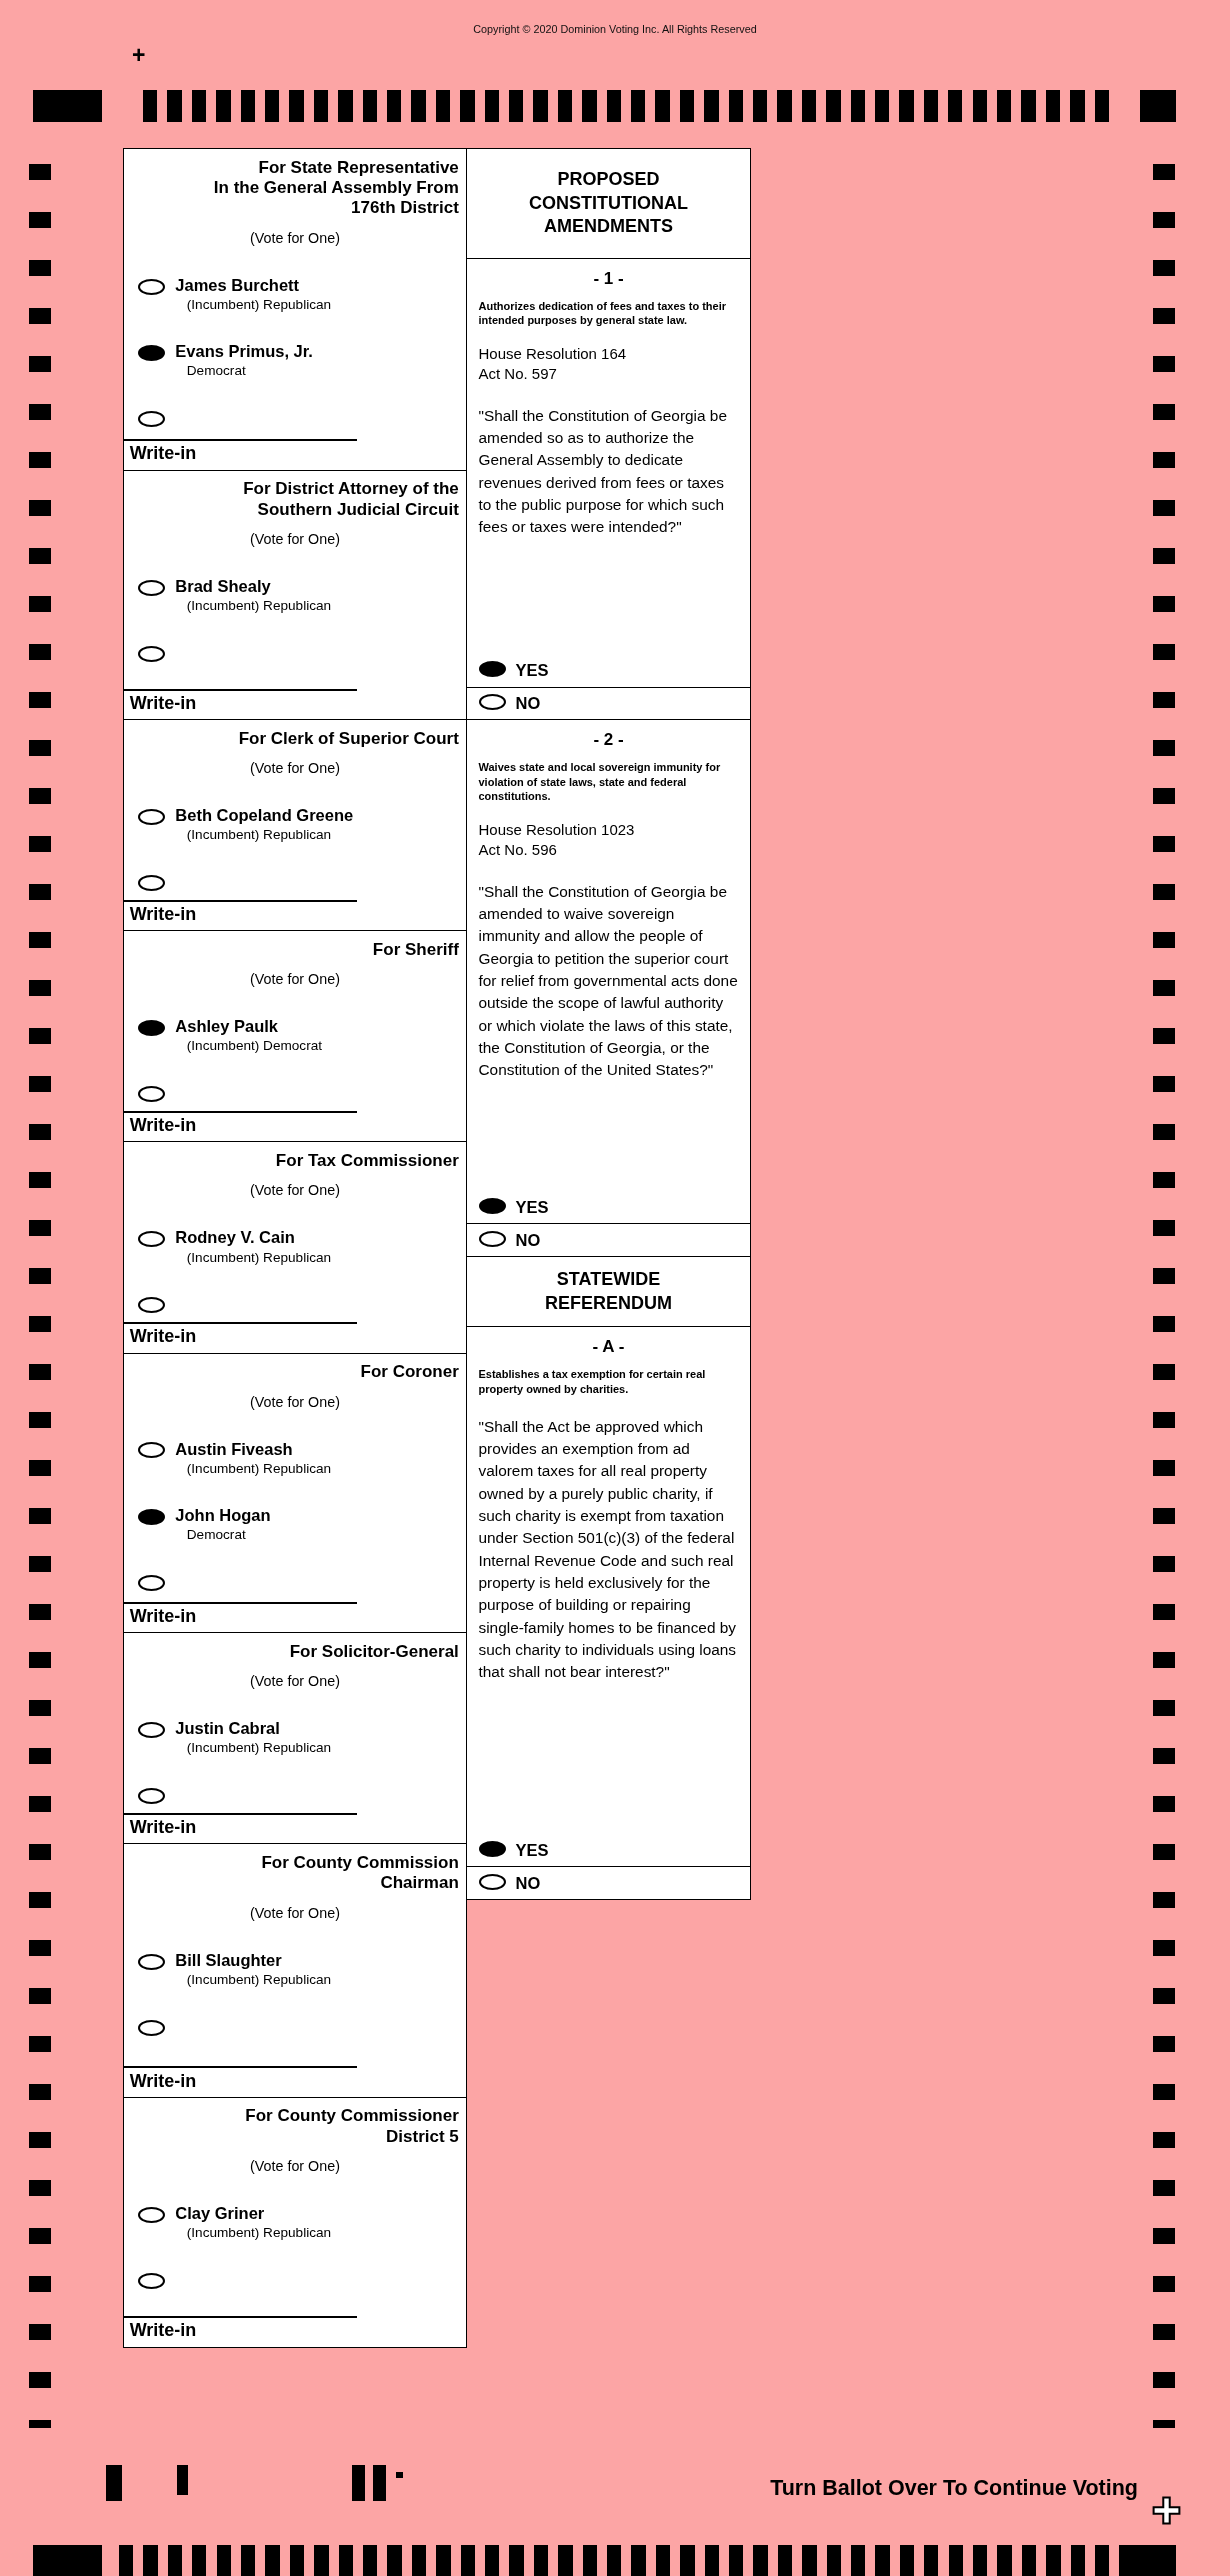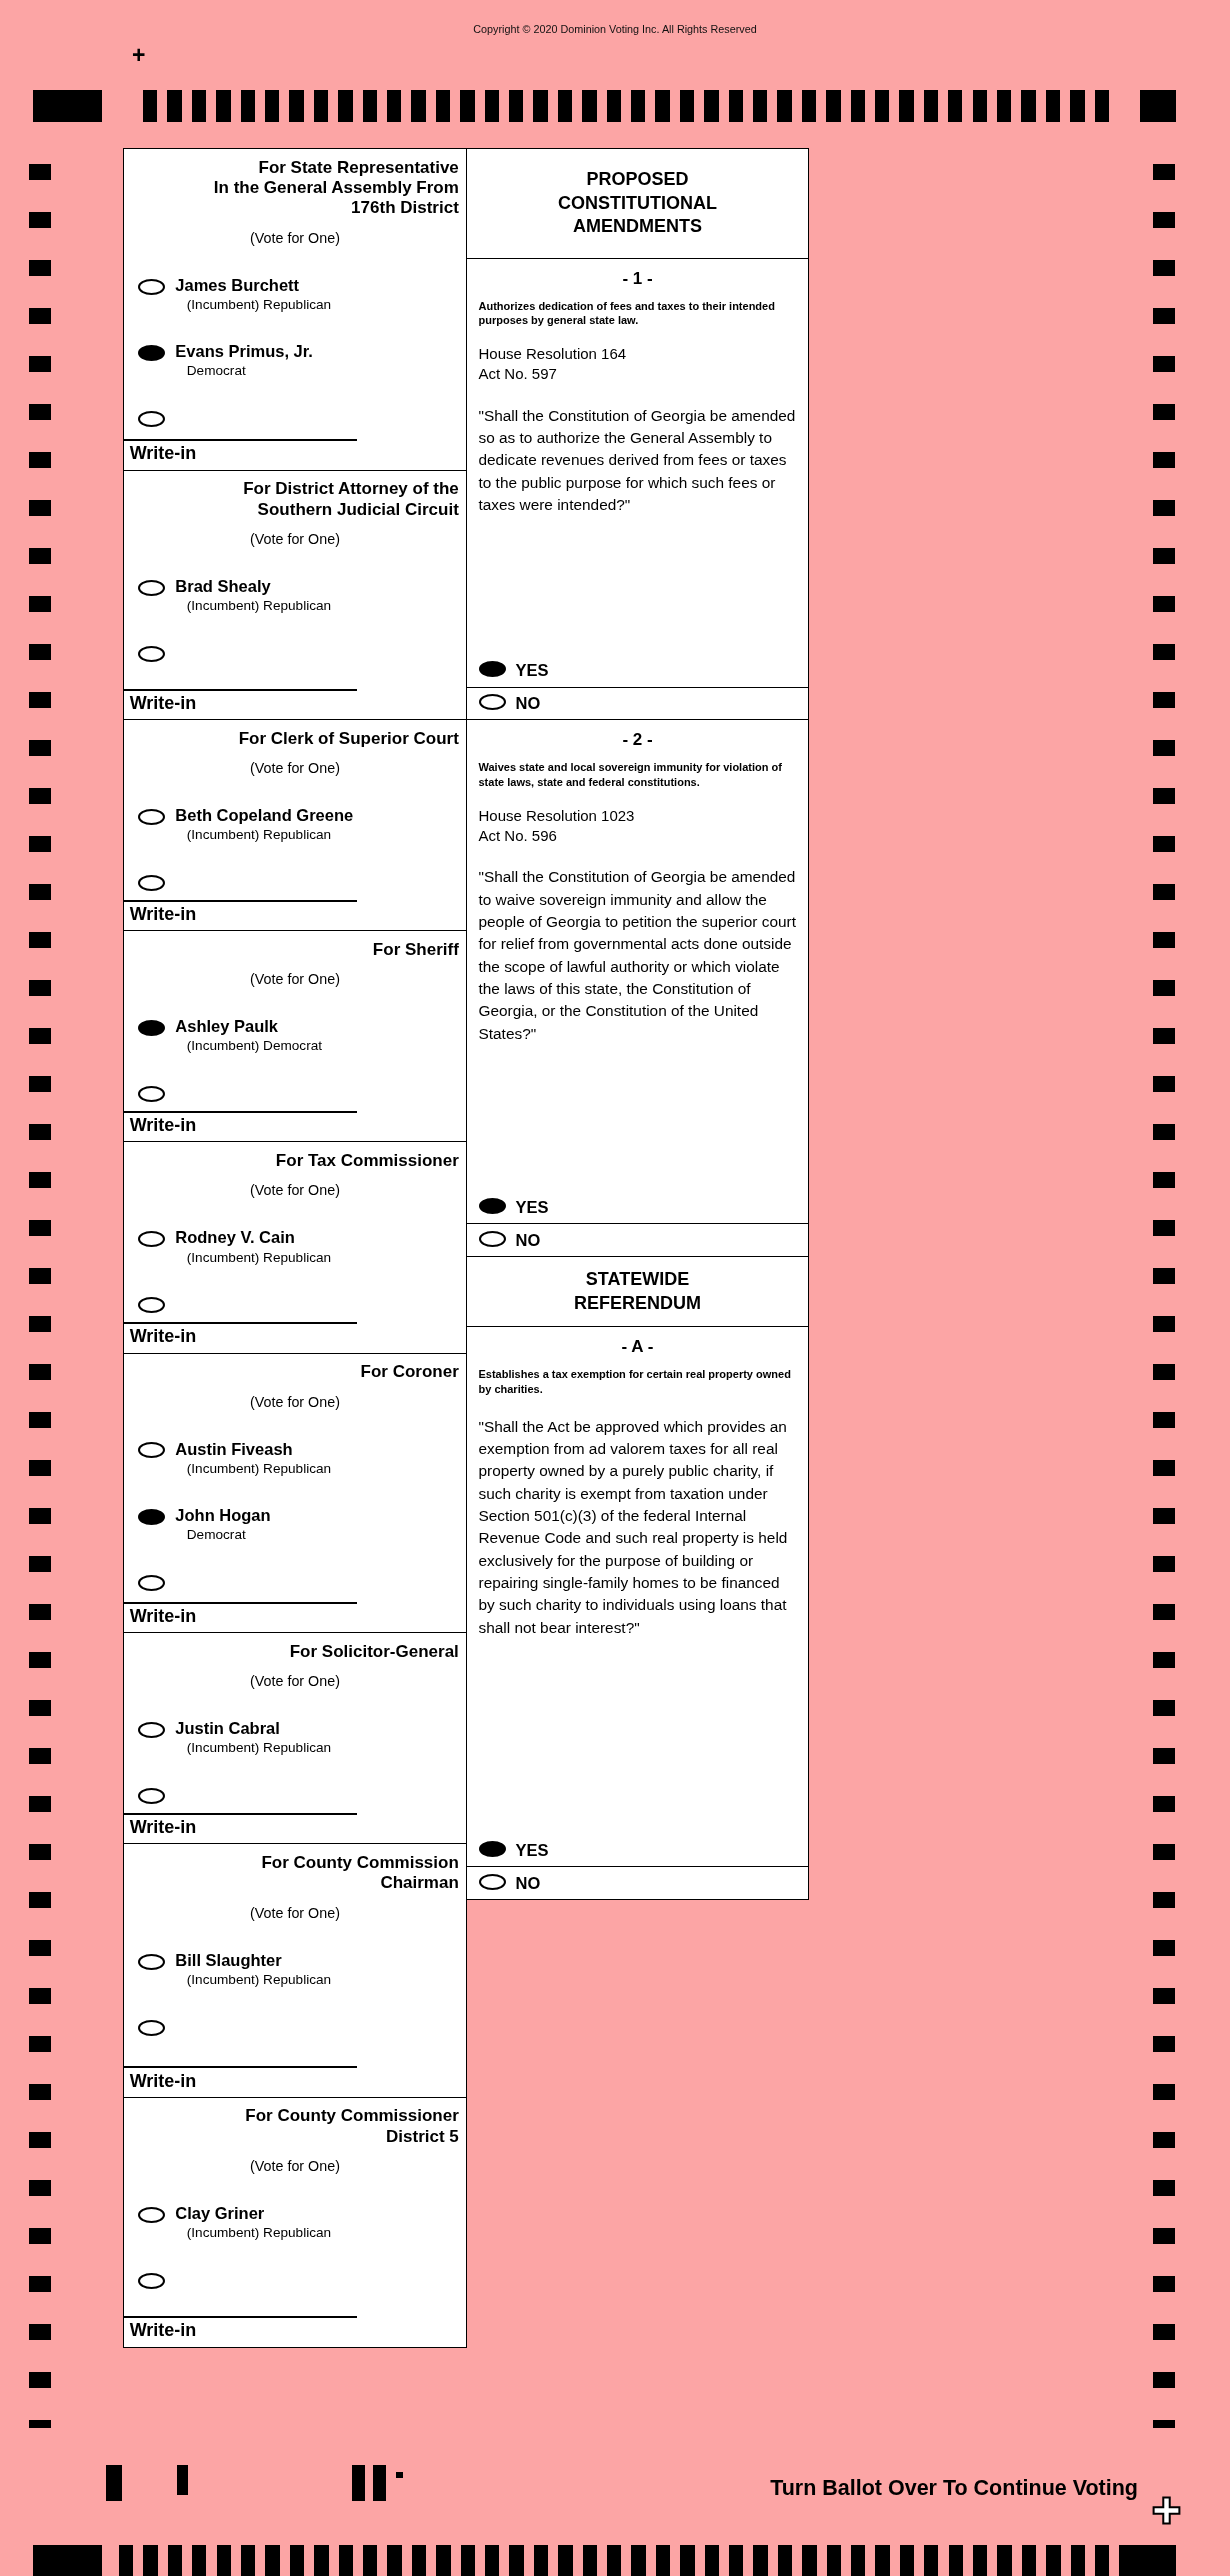--- a/index.html
+++ b/index.html
@@ -21,21 +21,21 @@
   .side-marks { position:absolute; top:164px; height:2264px; width:21.5px;
     background:repeating-linear-gradient(180deg,#000 0 16px,transparent 16px 48px); }
   .side-left { left:29px; }
   .side-right { left:1153px; }
 
   .code-mark { position:absolute; background:#000; }
 
   
   .col { position:absolute; top:148px; display:block; }
   .col-left { left:123px; width:344px; }
-  .col-right { left:466px; width:343px; }
+  .col-right { left:466px; width:285px; }
 
   .box { border:1.4px solid #000; background:#fff; display:flex; flex-direction:column; margin-top:-1.4px; }
   .col .box:first-child { margin-top:0; }
 
   
   .c-title { font-weight:bold; font-size:17px; line-height:1.2; text-align:right; white-space:pre-line; padding:8.6px 7.2px 0; }
   .c-vote { font-size:14.3px; text-align:center; margin-top:11px; }
   .cand { display:flex; align-items:flex-start; gap:10px; padding-left:14.3px; margin-top:30px; }
   .oval { display:inline-block; width:27px; height:16px; border:2.2px solid #000; border-radius:50%; background:#fff; flex:0 0 auto; }
   .oval.filled { background:#000; }

